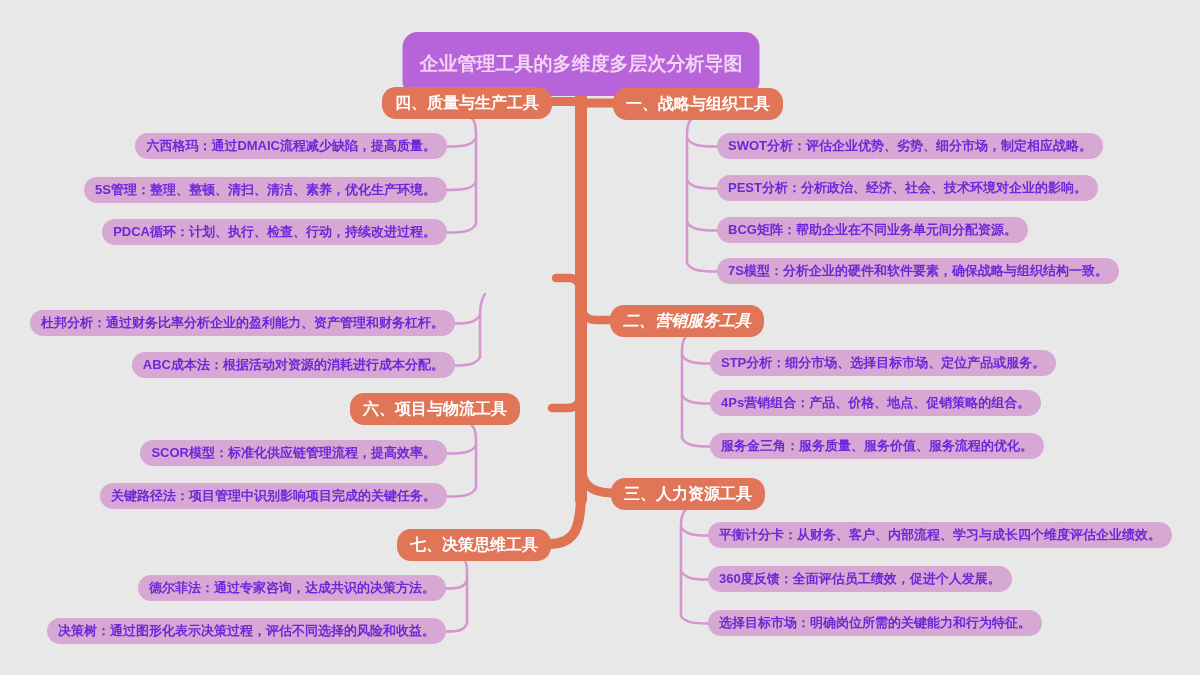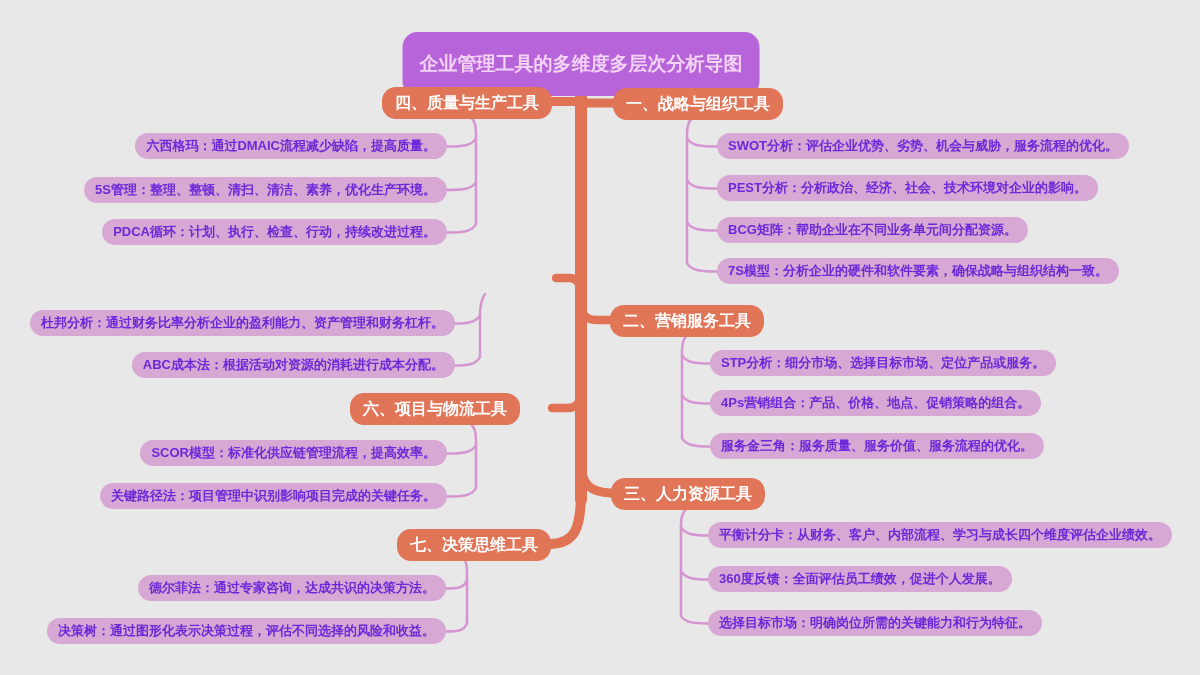--- a/index.html
+++ b/index.html
@@ -93,24 +93,24 @@
   <div class="node leaf" style="right:753px;top:177px;">5S管理：整理、整顿、清扫、清洁、素养，优化生产环境。</div>
   <div class="node leaf" style="right:753px;top:219px;">PDCA循环：计划、执行、检查、行动，持续改进过程。</div>
   <div class="node leaf" style="right:745px;top:310px;">杜邦分析：通过财务比率分析企业的盈利能力、资产管理和财务杠杆。</div>
   <div class="node leaf" style="right:745px;top:352px;">ABC成本法：根据活动对资源的消耗进行成本分配。</div>
   <div class="node leaf" style="right:753px;top:440px;">SCOR模型：标准化供应链管理流程，提高效率。</div>
   <div class="node leaf" style="right:753px;top:483px;">关键路径法：项目管理中识别影响项目完成的关键任务。</div>
   <div class="node leaf" style="right:754px;top:575px;text-align:right;">德尔菲法：通过专家咨询，达成共识的决策方法。</div>
   <div class="node leaf" style="right:754px;top:618px;">决策树：通过图形化表示决策过程，评估不同选择的风险和收益。</div>
 
   <div class="node branch" style="left:613px;top:88px;">一、战略与组织工具</div>
-  <div class="node branch" style="left:610px;top:305px;">二、营销服务工具</div>
+  <div class="node branch" style="left:610px;top:305px;font-style:italic;">二、营销服务工具</div>
   <div class="node branch" style="left:611px;top:478px;">三、人力资源工具</div>
 
-  <div class="node leaf" style="left:717px;top:133px;">SWOT分析：评估企业优势、劣势、机会与威胁，服务流程的优化。</div>
+  <div class="node leaf" style="left:717px;top:133px;">SWOT分析：评估企业优势、劣势、细分市场，制定相应战略。</div>
   <div class="node leaf" style="left:717px;top:175px;">PEST分析：分析政治、经济、社会、技术环境对企业的影响。</div>
   <div class="node leaf" style="left:717px;top:217px;">BCG矩阵：帮助企业在不同业务单元间分配资源。</div>
   <div class="node leaf" style="left:717px;top:258px;">7S模型：分析企业的硬件和软件要素，确保战略与组织结构一致。</div>
   <div class="node leaf" style="left:710px;top:350px;">STP分析：细分市场、选择目标市场、定位产品或服务。</div>
   <div class="node leaf" style="left:710px;top:390px;">4Ps营销组合：产品、价格、地点、促销策略的组合。</div>
   <div class="node leaf" style="left:710px;top:433px;text-align:right;">服务金三角：服务质量、服务价值、服务流程的优化。</div>
   <div class="node leaf" style="left:708px;top:522px;">平衡计分卡：从财务、客户、内部流程、学习与成长四个维度评估企业绩效。</div>
   <div class="node leaf" style="left:708px;top:566px;">360度反馈：全面评估员工绩效，促进个人发展。</div>
   <div class="node leaf" style="left:708px;top:610px;">选择目标市场：明确岗位所需的关键能力和行为特征。</div>
 

